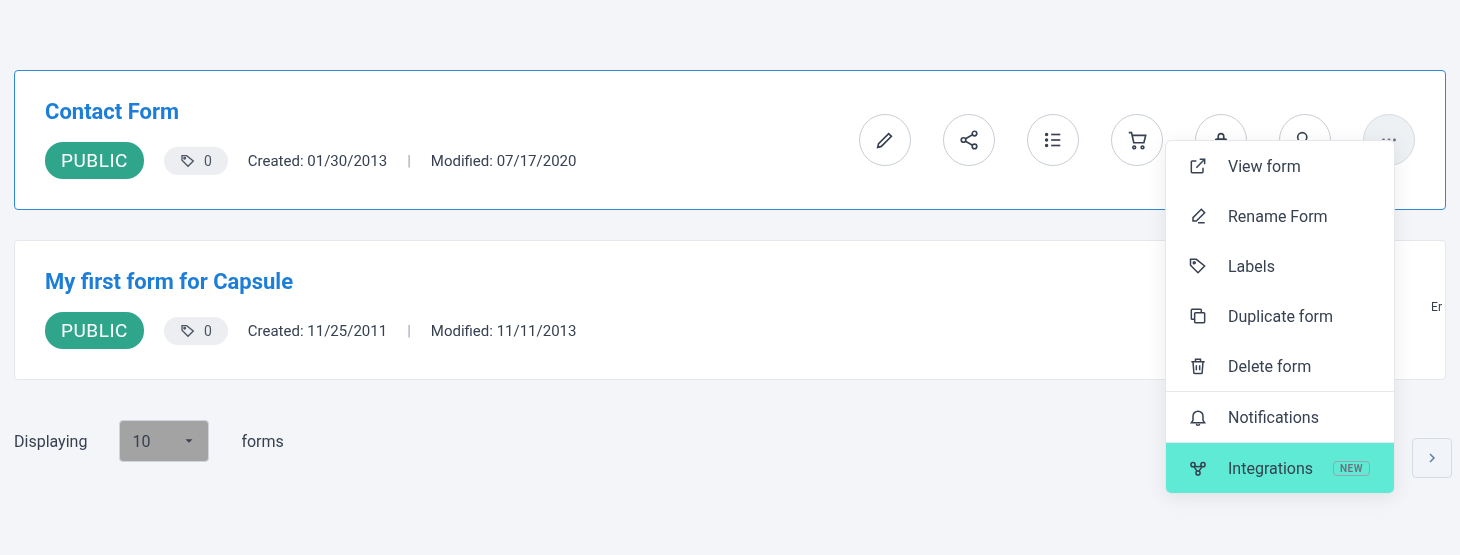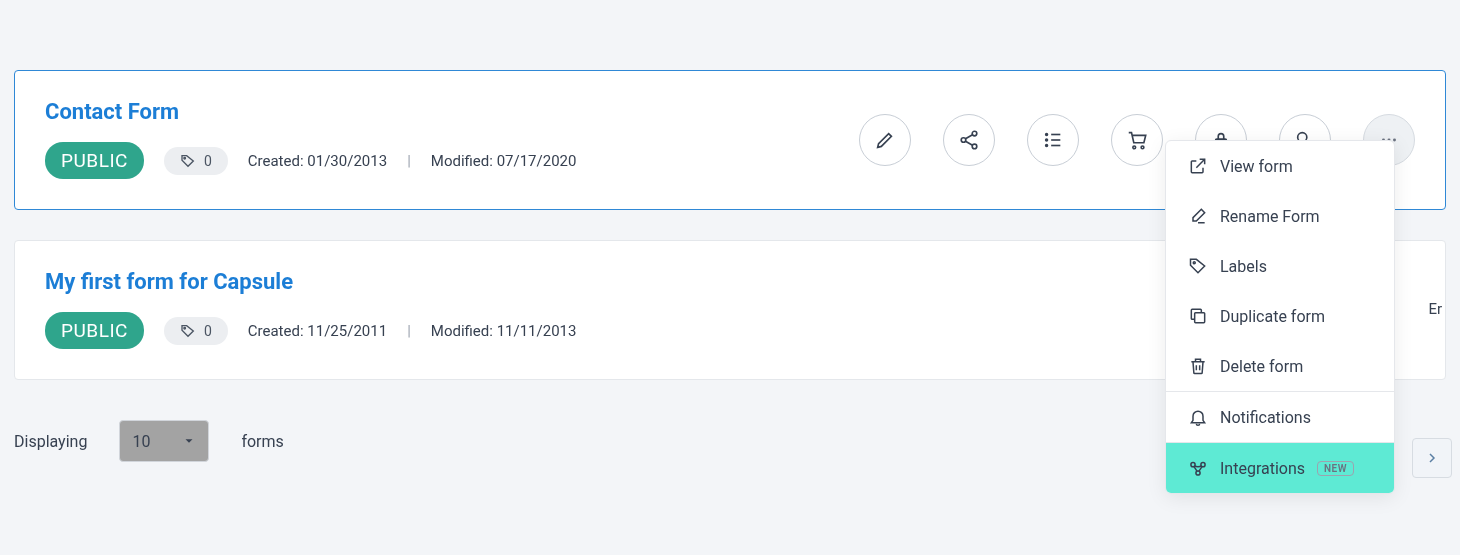--- a/index.html
+++ b/index.html
@@ -97,21 +97,21 @@
     background: #fff;
     border: 1px solid #e5e7eb;
     border-radius: 6px;
     box-shadow: 0 4px 20px rgba(0,0,0,0.08);
     z-index: 20;
     overflow: hidden;
   }
   .dropdown-item {
     display: flex;
     align-items: center;
-    gap: 12px;
+    gap: 20px;
     padding: 15px 22px;
     font-size: 16px;
     color: #374151;
     cursor: pointer;
   }
   .dropdown-item svg { width: 20px; height: 20px; flex-shrink: 0; }
   .dropdown-divider {
     height: 1px;
     background: #e5e7eb;
   }
@@ -163,21 +163,21 @@
     display: flex;
     align-items: center;
     justify-content: center;
     cursor: pointer;
     color: #5b7fa3;
   }
   .en-partial {
     position: absolute;
     right: 18px;
     top: 300px;
-    font-size: 15px;
+    font-size: 12px;
     color: #374151;
   }
 </style>
 </head>
 <body>
 
 <div class="form-card active">
   <div class="form-title">Contact Form</div>
   <div class="meta-row">
     <span class="badge-public">PUBLIC</span>

